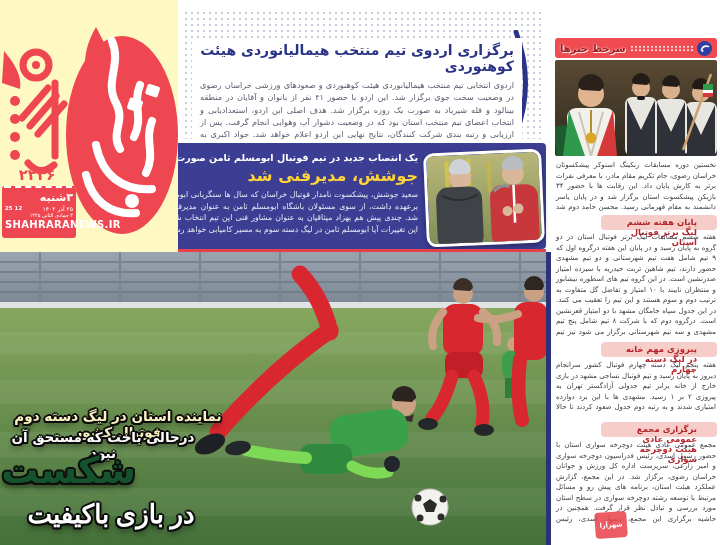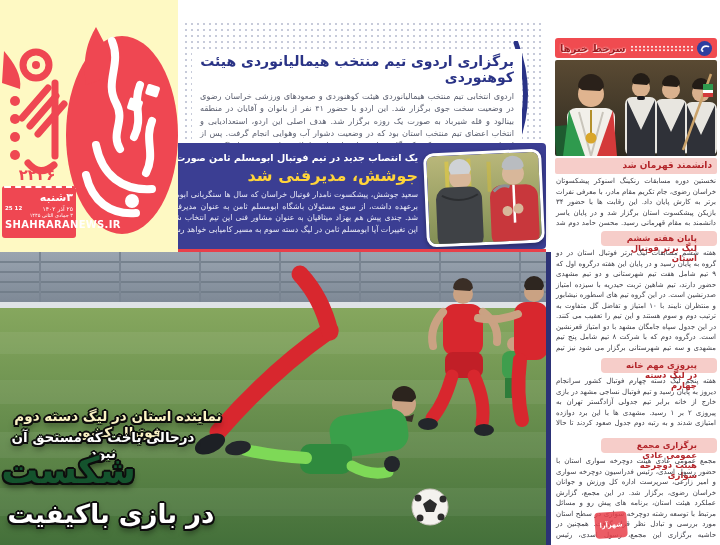--- a/index.html
+++ b/index.html
@@ -17,21 +17,21 @@
   .day-row { display:flex; align-items:center; justify-content:space-between; height:16px;gap:40px; }
   .day { font-size:11px; font-weight:bold; }
   .badge { direction:ltr; width:12px; height:12px; border:1.2px solid #fff; border-radius:50%;
            font-size:6px; font-weight:bold; display:flex; align-items:center; justify-content:center; }
   .date-line { font-size:6px; display:flex; justify-content:space-between; }
   .date-line .greg { direction:ltr; font-size:5.5px; font-weight:bold; }
   .date-line2 { font-size:5px; text-align:right; }
   .site { direction:ltr; font-size:10px; font-weight:bold; text-align:center; letter-spacing:.3px; margin-top:1px; }
 
   
-  .top-article { position:absolute; left:178px; top:11px; width:368px; height:143px; background:#fff; }
+  .top-article { position:absolute; left:178px; top:0; width:368px; height:143px; background:#fff; }
   .ta-dots { position:absolute; left:5px; top:10px; right:4px; bottom:4px;
              background-image:radial-gradient(#c7cbda 1px, transparent 1.1px); background-size:6px 6px; }
   .ta-bracket { position:absolute; right:10px; top:30px; }
   .ta-inner { position:absolute; left:14px; top:38px; width:330px; height:102px; background:#fff;
               direction:rtl; padding:4px 8px; overflow:hidden; }
   .ta-title { font-size:14px; font-weight:800; color:#2a3386; text-align:right; margin-bottom:5px; }
   .ta-body { font-size:8.2px; color:#5c6070; text-align:justify; line-height:1.5; }
 
   
   .blue-box { position:absolute; left:105px; top:143px; width:441px; height:106px; background:#3b3e93;
@@ -47,21 +47,21 @@
   
   .main-photo { position:absolute; left:0; top:252px; width:546px; height:293px; overflow:hidden; }
   .photo-edge { position:absolute; left:546px; top:252px; width:5px; height:293px; background:#2c3276; }
   .ov { position:absolute; font-weight:800; text-align:center; direction:rtl;
         text-shadow:-2px 0 0 #0d0d0d, 2px 0 0 #0d0d0d, 0 -2px 0 #0d0d0d, 0 2px 0 #0d0d0d,
                     -1.5px -1.5px 0 #0d0d0d, 1.5px 1.5px 0 #0d0d0d, -1.5px 1.5px 0 #0d0d0d,
                     1.5px -1.5px 0 #0d0d0d, 0 4px 6px rgba(0,0,0,.6);margin-top:16px; }
   .ov-k1 { left:6px; top:140px; width:224px; font-size:13.5px; color:#fbf3c4; }
   .ov-k2 { left:6px; top:161px; width:194px; font-size:13.5px; color:#ffffff; }
   .ov-t1 { left:24px; top:181px; width:112px; font-size:37px; color:#14532d; font-weight:900; }
-  .ov-t2 { left:2px; top:231px; width:218px; font-size:26px; color:#ffffff; font-weight:900; }
+  .ov-t2 { left:2px; top:231px; width:218px; font-size:26px; color:#ffffff; font-weight:900;font-family:Liberation Serif, serif; }
 
   
   .sidebar { position:absolute; left:553px; top:0; width:167px; height:545px; background:#fff;
              overflow:hidden; direction:rtl; }
   .sb-banner { position:absolute; left:2px; top:38px; width:162px; height:20px; background:#f04b50;
                border-radius:3px; display:flex; flex-direction:row-reverse; align-items:center; padding:0 5px; }
   .sb-title { font-size:10px; font-weight:800; color:#9e1b1f;
               text-shadow:0 0 2px #ffffff, 1px 1px 0 #ffdddd; white-space:nowrap; }
   .sb-dots { flex:1; height:7px; margin:0 4px;
              background-image:radial-gradient(#ffffff .7px, transparent .8px); background-size:4px 3.5px; opacity:.9; }
@@ -337,21 +337,20 @@
           <path d="M14,50 L30,96 L8,96 Z" fill="#2f9a4e"></path>
           <path d="M58,50 L42,96 L62,96 Z" fill="#d43a3a"></path>
           <path d="M24,52 L36,96 L48,52" fill="none" stroke="#c9c5bb" stroke-width="2"></path>
           <line x1="36" y1="50" x2="36" y2="74" stroke="#b3902c" stroke-width="2"></line>
           <circle cx="36" cy="78" r="5.5" fill="#d9a62a"></circle>
         </g>
       </svg>
     </div>
 
     <div class="sb-flow">
-      <div class="sb-caption">دانشمند قهرمان شد</div>
       <p class="sb-body b1">نخستین دوره مسابقات رنکینگ اسنوکر پیشکسوتان خراسان رضوی، جام تکریم مقام مادر، با معرفی نفرات برتر به کارش پایان داد. این رقابت ها با حضور ۳۴ بازیکن پیشکسوت استان برگزار شد و در پایان یاسر دانشمند به مقام قهرمانی رسید. محسن حامد دوم شد و مهران مقدم و علی هوشنگ پور به مقام سومی مشترک رسیدند.</p>
       <div class="sb-sub">پایان هفته ششم لیگ برتر فوتبال استان</div>
       <p class="sb-body b2">هفته ششم مسابقات لیگ برتر فوتبال استان در دو گروه به پایان رسید و در پایان این هفته درگروه اول که ۹ تیم شامل هفت تیم شهرستانی و دو تیم مشهدی حضور دارند، تیم شاهین تربت حیدریه با سیزده امتیاز صدرنشین است. در این گروه تیم های اسطوره نیشابور و منتظران نایبند با ۱۰ امتیاز و تفاضل گل متفاوت به ترتیب دوم و سوم هستند و این تیم را تعقیب می کنند. در این جدول سپاه جامگان مشهد با دو امتیاز قعرنشین است. درگروه دوم که با شرکت ۸ تیم شامل پنج تیم مشهدی و سه تیم شهرستانی برگزار می شود نیز تیم های آرامش، شهاب و قالی باف مشهد به ترتیب با سیزده، دوازده و یازده امتیاز اول تا سوم هستند. در این گروه تیم های نگین ستایش و پیام توس به ترتیب با سه و صفر امتیاز در قعر جدول قرار دارند.</p>
       <div class="sb-sub">پیروزی مهم خانه در لیگ دسته چهارم</div>
       <p class="sb-body b3">هفته پنجم لیگ دسته چهارم فوتبال کشور سرانجام دیروز به پایان رسید و تیم فوتبال نساجی مشهد در بازی خارج از خانه برابر تیم جدولی آزادگستر تهران به پیروزی ۲ بر ۱ رسید. مشهدی ها با این برد دوازده امتیازی شدند و به رتبه دوم جدول صعود کردند تا حالا در منطقه صعود به لیگ دسته سوم قرار بگیرند.</p>
       <div class="sb-sub">برگزاری مجمع عمومی عادی هیئت دوچرخه سواری</div>
       <p class="sb-body b4">مجمع عمومی عادی هیئت دوچرخه سواری استان با حضور رسول اسدی، رئیس فدراسیون دوچرخه سواری و امیر زارعی، سرپرست اداره کل ورزش و جوانان خراسان رضوی، برگزار شد. در این مجمع، گزارش عملکرد هیئت استان، برنامه های پیش رو و مسائل مرتبط با توسعه رشته دوچرخه سواری در سطح استان مورد بررسی و تبادل نظر قرار گرفت. همچنین در حاشیه برگزاری این مجمع، رسول اسدی، رئیس فدراسیون دوچرخه سواری و امیر زارعی، سرپرست اداره کل ورزش و جوانان خراسان رضوی، دیدار و گفت وگو کردند و درباره ظرفیت ها، چالش ها و راهکارهای تقویت و توسعه دوچرخه سواری در خراسان رضوی تبادل نظر کردند.</p>
     </div>
     <div class="sb-watermark">شهرآرا</div>
   </div>

